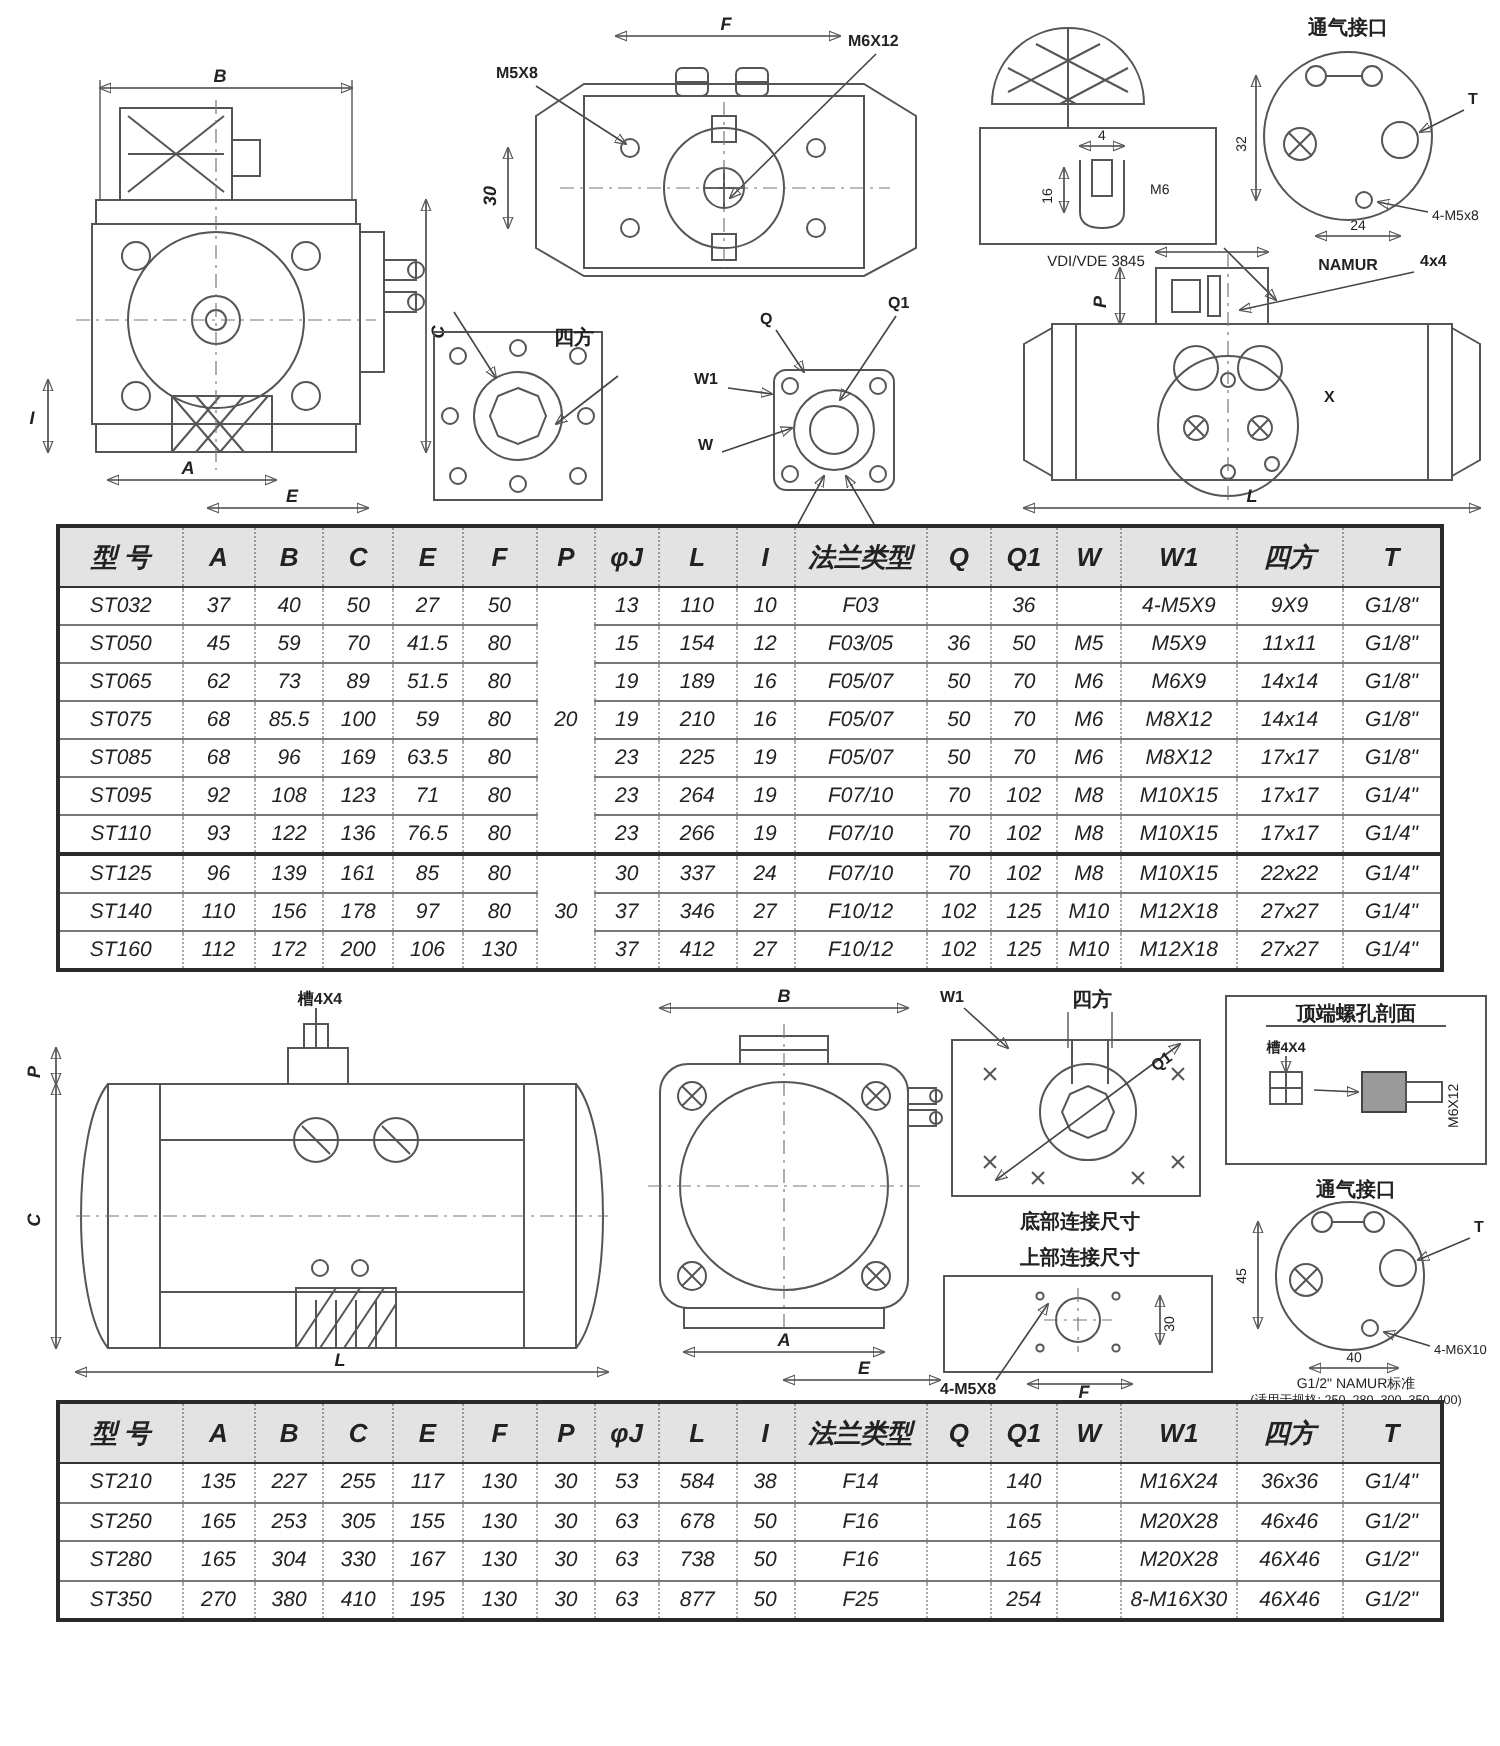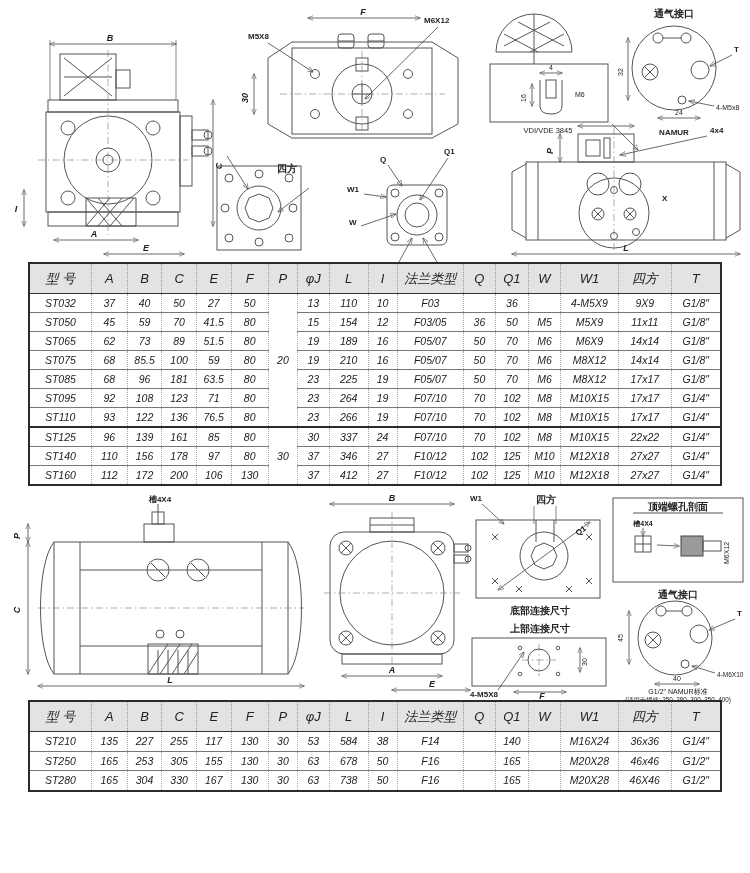--- a/index.html
+++ b/index.html
@@ -12,21 +12,21 @@
   svg .lbl{font-weight:bold;font-size:8px;}
   svg .cn{font-weight:bold;font-size:10px;}
   svg .cap{font-size:7.5px;}
   svg line,svg path,svg rect,svg circle,svg polygon,svg polyline,svg ellipse{stroke:#555;fill:none;stroke-width:1;}
   svg .thin{stroke-width:0.7;}
   svg .dimline{stroke:#444;stroke-width:0.8;}
   svg .cl{stroke-dasharray:7 3 1.5 3;stroke-width:0.6;stroke:#777;}
   svg .fillme{fill:#9a9a9a;stroke:#444;}
   table.spec{width:694px;border-collapse:collapse;table-layout:fixed;background:#fff;}
   table.spec{border:2px solid #2a2a2a;}
-  table.spec th{background:#e3e3e3;font-style:italic;font-weight:normal;font-size:13px;
+  table.spec th{background:#e3e3e3;font-style:italic;font-weight:bold;font-size:13px;
      border-bottom:1.5px solid #333;border-left:1px dotted #999;height:29px;padding:0;}
   table.spec td{font-style:italic;font-size:10.5px;text-align:center;vertical-align:middle;
      border-top:1px solid #777;border-left:1px dotted #aaa;padding:0;height:18px;white-space:nowrap;overflow:hidden;}
   table.spec td.model{font-weight:normal;}
   table.spec tr.group-break td{border-top:2px solid #2a2a2a;}
   #table2 td{height:18.5px;}
 </style>
 </head>
 <body>
 
@@ -329,21 +329,21 @@
             <td>70</td>
             <td>M6</td>
             <td>M8X12</td>
             <td>14x14</td>
             <td>G1/8"</td>
           </tr>
           <tr>
             <td class="model">ST085</td>
             <td>68</td>
             <td>96</td>
-            <td>181</td>
+            <td>169</td>
             <td>63.5</td>
             <td>80</td>
             <td>23</td>
             <td>225</td>
             <td>19</td>
             <td>F05/07</td>
             <td>50</td>
             <td>70</td>
             <td>M6</td>
             <td>M8X12</td>
@@ -684,17 +684,36 @@
             <td>738</td>
             <td>50</td>
             <td>F16</td>
             <td></td>
             <td>165</td>
             <td></td>
             <td>M20X28</td>
             <td>46X46</td>
             <td>G1/2"</td>
           </tr>
+          <tr>
+            <td class="model">ST350</td>
+            <td>270</td>
+            <td>380</td>
+            <td>410</td>
+            <td>195</td>
+            <td>130</td>
+            <td>30</td>
+            <td>63</td>
+            <td>877</td>
+            <td>50</td>
+            <td>F25</td>
+            <td></td>
+            <td>254</td>
+            <td></td>
+            <td>8-M16X30</td>
+            <td>46X46</td>
+            <td>G1/2"</td>
+          </tr>
         </tbody>
     </table>
   </div>
 
 </div>
 
 </body></html>

